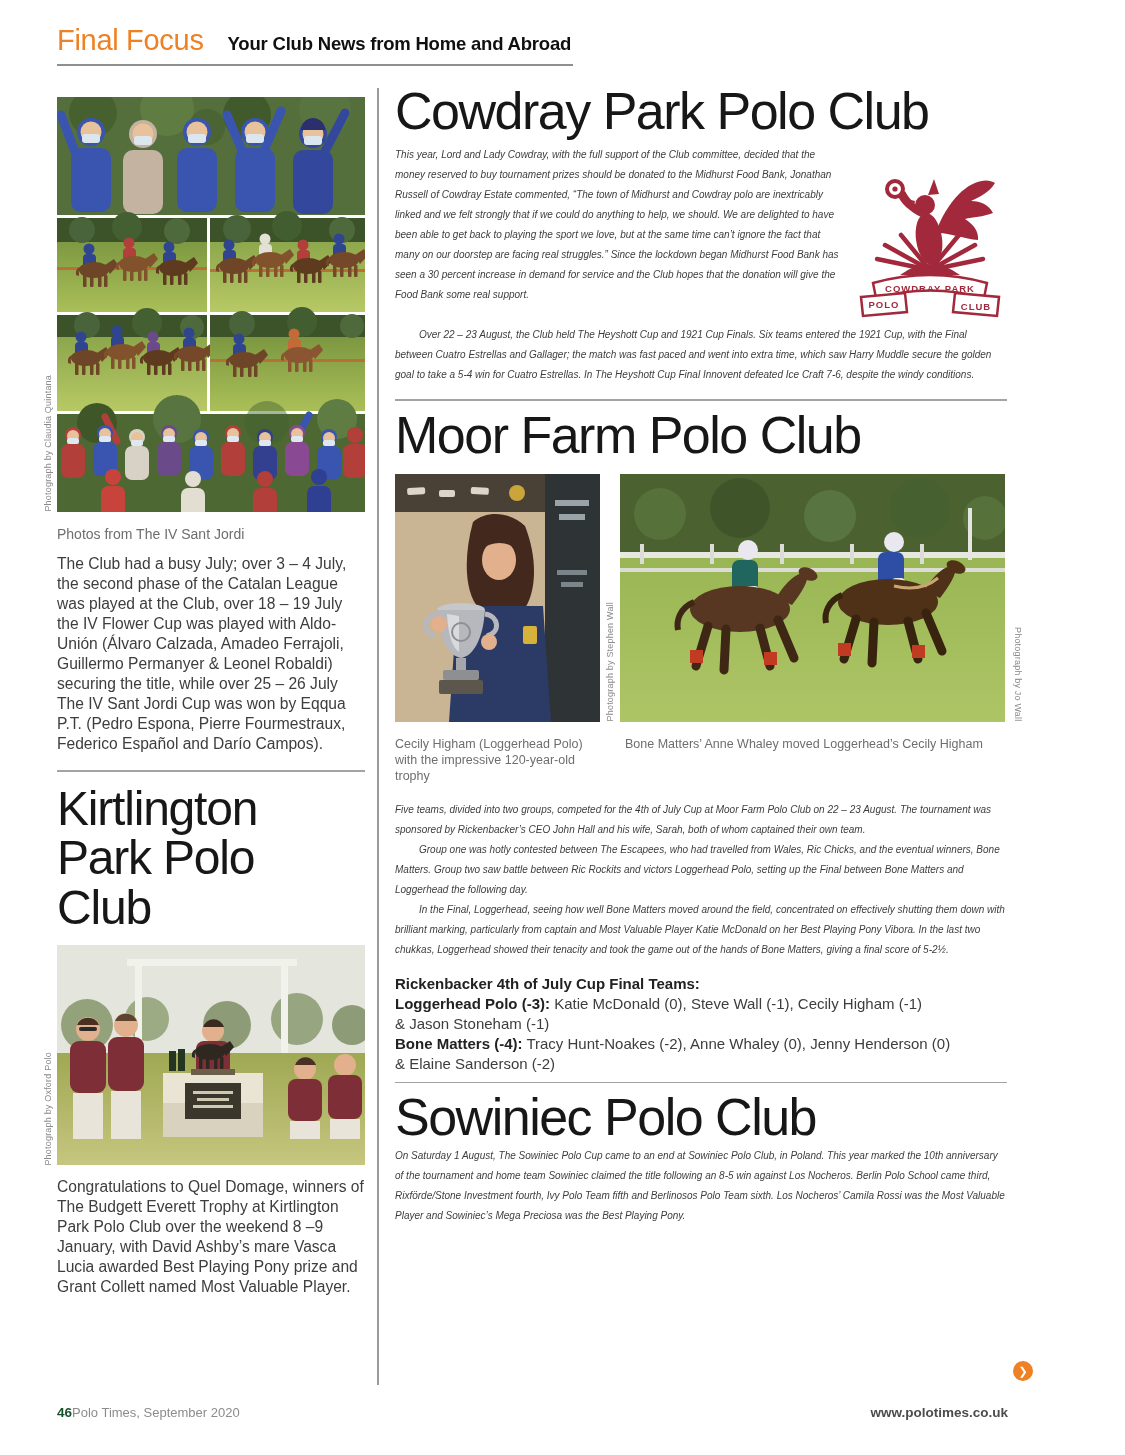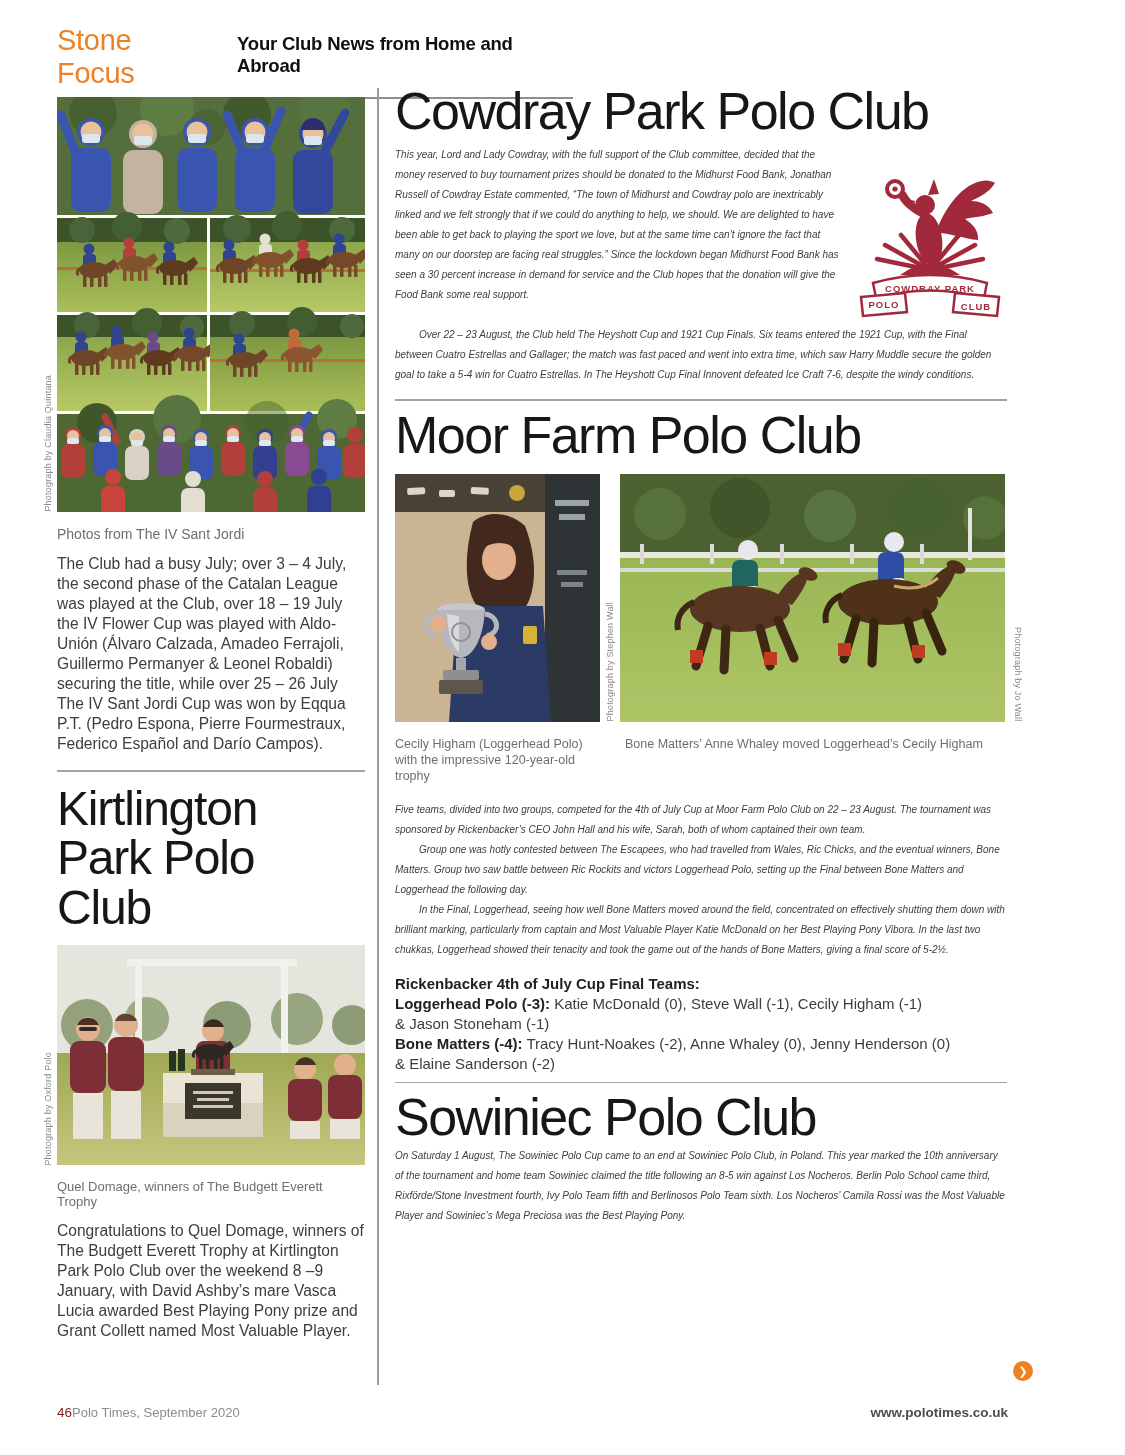--- a/index.html
+++ b/index.html
@@ -38,21 +38,21 @@
   .mid-gap{width:20px;position:relative;}
   .caps-row{display:flex;margin-top:7px;}
   .capL{width:230px;}
   .capL .inner{width:212px;}
   
   .teams{margin-top:14px;font-size:15px;line-height:20px;}
   .bold{font-weight:bold;color:#222;}
   .team-cont{display:block;}
   
   .footer{position:absolute;left:57px;top:1405px;width:951px;display:flex;align-items:baseline;}
-  .pageno{font-size:13.5px;font-weight:normal;color:#7f1d1d;}
+  .pageno{font-size:13.5px;font-weight:bold;color:#14532d;}
   .issue{font-size:13px;color:#8c8c8c;margin-left:0;}
   .site{font-size:13.5px;font-weight:bold;color:#4c4c4c;margin-left:auto;}
   
   .more-dot{position:absolute;left:1013px;top:1361px;width:20px;height:20px;border-radius:50%;
             background:#ef8125;display:flex;align-items:center;justify-content:center;}
   .more-dot::after{content:"❯";color:#fff;font-size:11px;line-height:1;}
   svg{display:block;}
   .mt8{margin-top:8px;}.mt12{margin-top:12px;}.mt14{margin-top:14px;}.mt16{margin-top:16px;}
 </style>
 </head>
@@ -96,21 +96,21 @@
           <path d="M3 8 q-5 2 -4 8 l3 1 q-1 -5 1 -9 z"></path>
         </g>
       <g id="rd" fill="currentColor">
           <circle cx="6" cy="4" r="5.5"></circle>
           <rect x="0" y="9" width="13" height="17" rx="4"></rect>
         </g>
     </defs>
   </svg>
 
   <div class="masthead">
-    <span class="brand">Stone Focus</span>
+    <span class="brand">Final Focus</span>
     <span class="tagline">Your Club News from Home and Abroad</span>
   </div>
 
   <div class="col-rule"></div>
 
   <div class="left-col">
 
 
     <div class="photo-frame mt12">
       <span class="vcredit up" style="left:-14px;bottom:0;">Photograph by Claudia Quintana</span>
@@ -298,21 +298,20 @@
         <circle cx="248" cy="124" r="11" fill="#e2b08c"></circle>
           <path d="M238 120 a11 11 0 0 1 21 0 z" fill="#4a2f23"></path>
         <rect x="231" y="134" width="34" height="42" rx="8" fill="#7e2e36"></rect>
           <rect x="233" y="176" width="30" height="18" fill="#e8e4da"></rect>
         <circle cx="288" cy="120" r="11" fill="#e2b08c"></circle>
         <rect x="271" y="130" width="34" height="44" rx="8" fill="#7e2e36"></rect>
           <rect x="273" y="174" width="30" height="20" fill="#e8e4da"></rect>
       </svg>
     </div>
 
-    <p class="cap cap-l" style="font-size:13px;">Quel Domage, winners of The Budgett Everett Trophy</p>
 
     <p class="body-l mt12">Congratulations to Quel Domage, winners of The Budgett Everett Trophy at Kirtlington Park Polo Club over the weekend 8 –9 January, with David Ashby’s mare Vasca Lucia awarded Best Playing Pony prize and Grant Collett named Most Valuable Player.</p>
   </div>
 
   <div class="right-col">
 
     <h1 class="h1-right">Cowdray Park Polo Club</h1>
 
     <div class="cowdray-intro">
       <p class="body-r cowdray-p1">This year, Lord and Lady Cowdray, with the full support of the Club committee, decided that the money reserved to buy tournament prizes should be donated to the Midhurst Food Bank, Jonathan Russell of Cowdray Estate commented, “The town of Midhurst and Cowdray polo are inextricably linked and we felt strongly that if we could do anything to help, we should. We are delighted to have been able to get back to playing the sport we love, but at the same time can’t ignore the fact that many on our doorstep are facing real struggles.” Since the lockdown began Midhurst Food Bank has seen a 30 percent increase in demand for service and the Club hopes that the donation will give the Food Bank some real support.</p>

